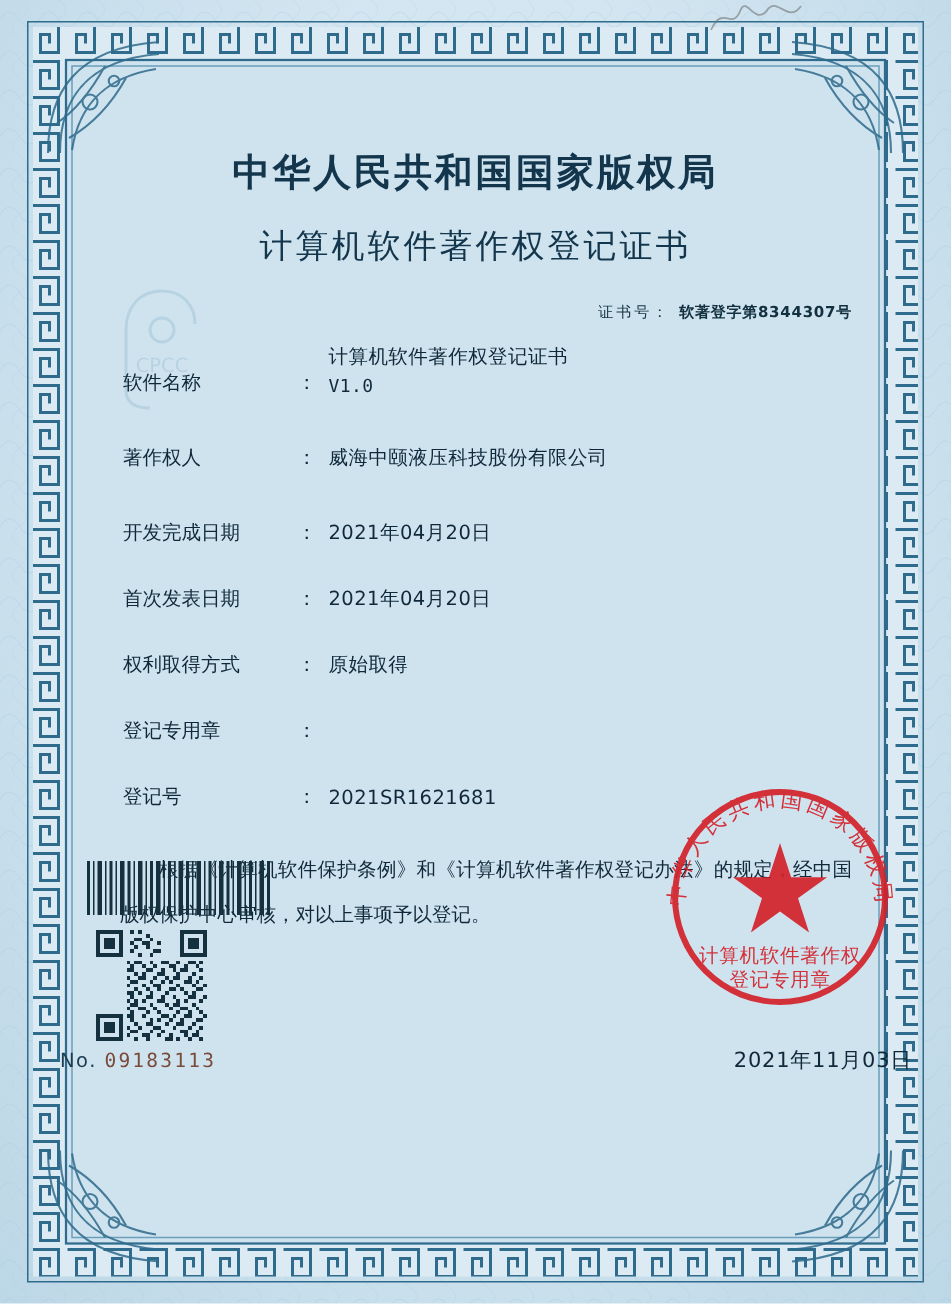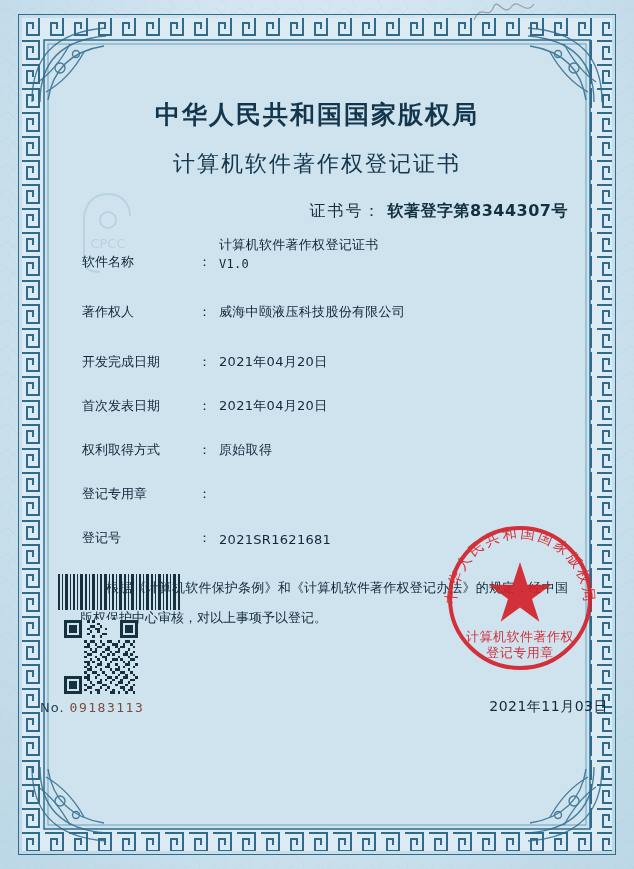--- a/index.html
+++ b/index.html
@@ -79,21 +79,21 @@
     text-align: center;
     font-size: 22px;
     font-weight: normal;
     letter-spacing: 2px;
     color: #13364d;
     margin-top: 18px;
   }
 
   .cert-no {
     text-align: right;
-    font-size: 16px;
+    font-size: 10px;
     color: #12303f;
     margin-top: 22px;
     padding-right: 6px;
     letter-spacing: .5px;
   }
   .cert-no .label { letter-spacing: 2px; }
   .cert-no .value { font-weight: bold; margin-left: 6px; }
 
   .fields {
     margin-top: 14px;

